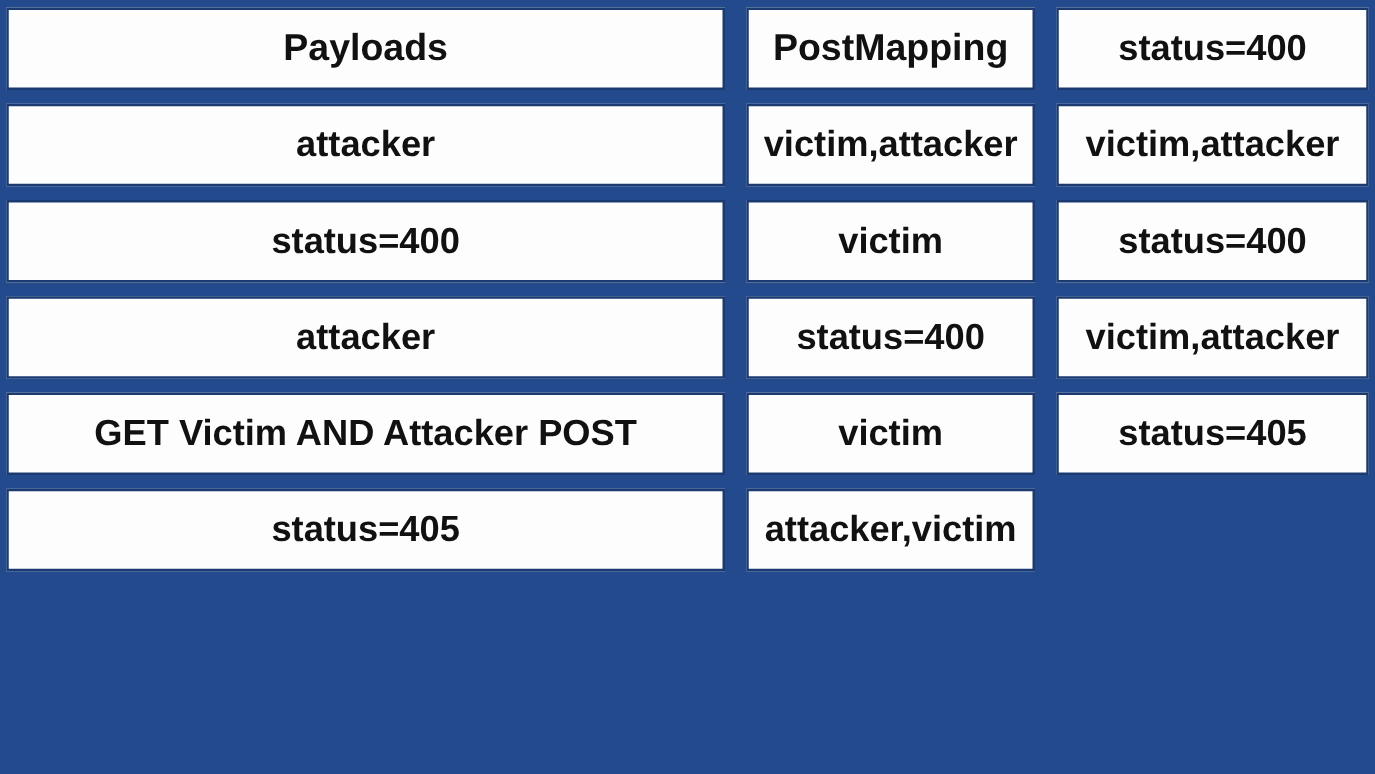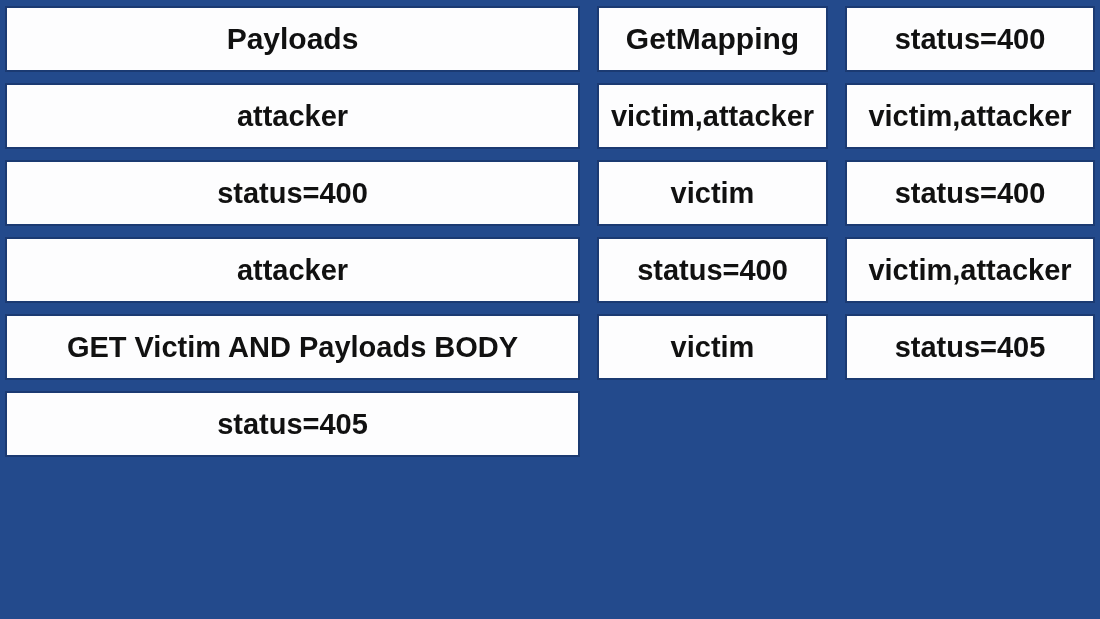--- a/index.html
+++ b/index.html
@@ -32,36 +32,37 @@
   .header-cell {
     font-size: 30px;
   }
 </style>
 </head>
 <body>
 
 <div class="table-wrap">
 
   <div class="cell header-cell">Payloads</div>
-  <div class="cell header-cell">GetMapping</div>
+  <div class="cell header-cell">PostMapping</div>
 
   <div class="cell">status=400</div>
   <div class="cell">attacker</div>
 
   <div class="cell">victim,attacker</div>
   <div class="cell">victim,attacker</div>
 
   <div class="cell">status=400</div>
   <div class="cell">victim</div>
 
   <div class="cell">status=400</div>
   <div class="cell">attacker</div>
 
   <div class="cell">status=400</div>
   <div class="cell">victim,attacker</div>
 
-  <div class="cell">GET Victim AND Payloads BODY</div>
+  <div class="cell">GET Victim AND Attacker POST</div>
   <div class="cell">victim</div>
   <div class="cell">status=405</div>
 
   <div class="cell">status=405</div>
+  <div class="cell">attacker,victim</div>
 
 </div>
 
 </body></html>

